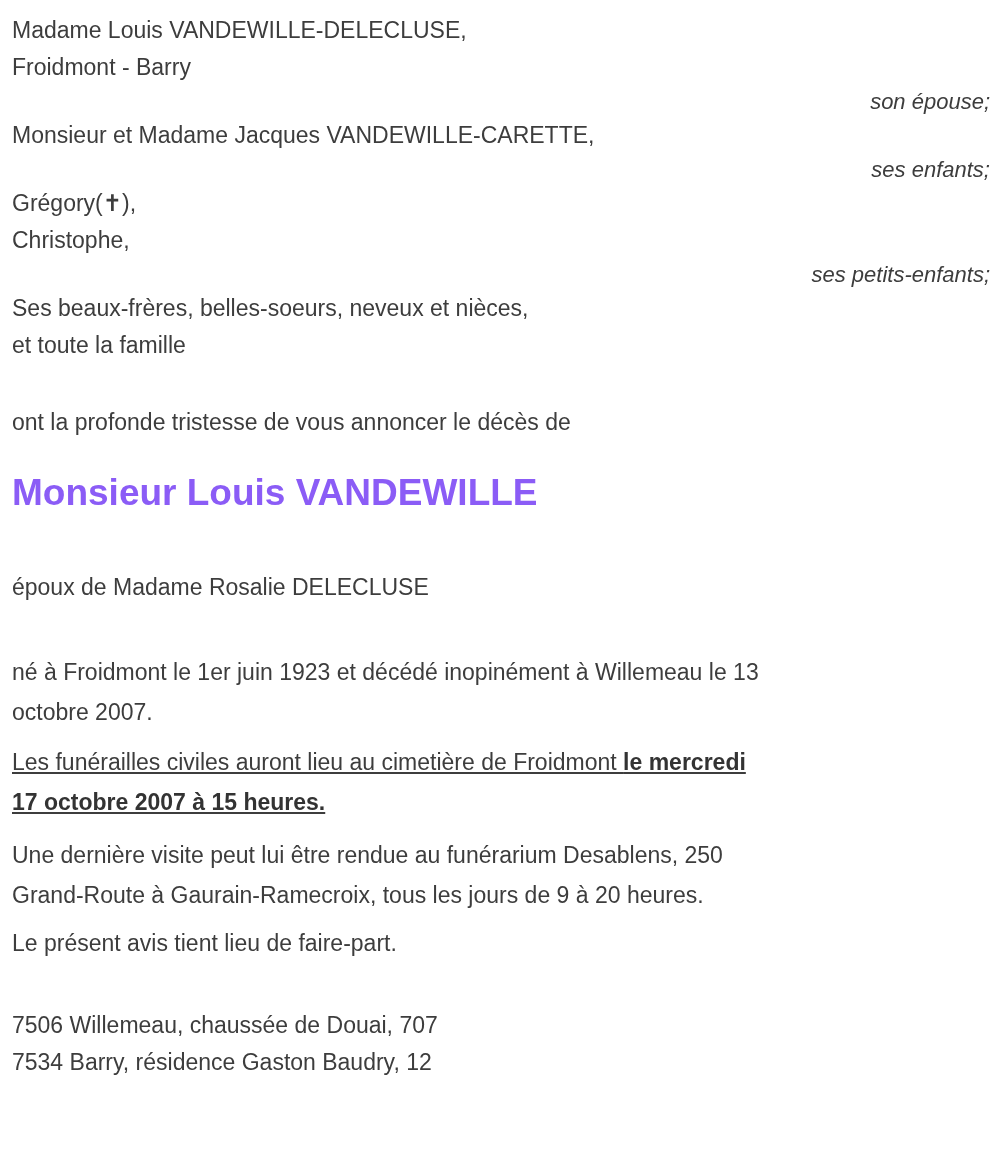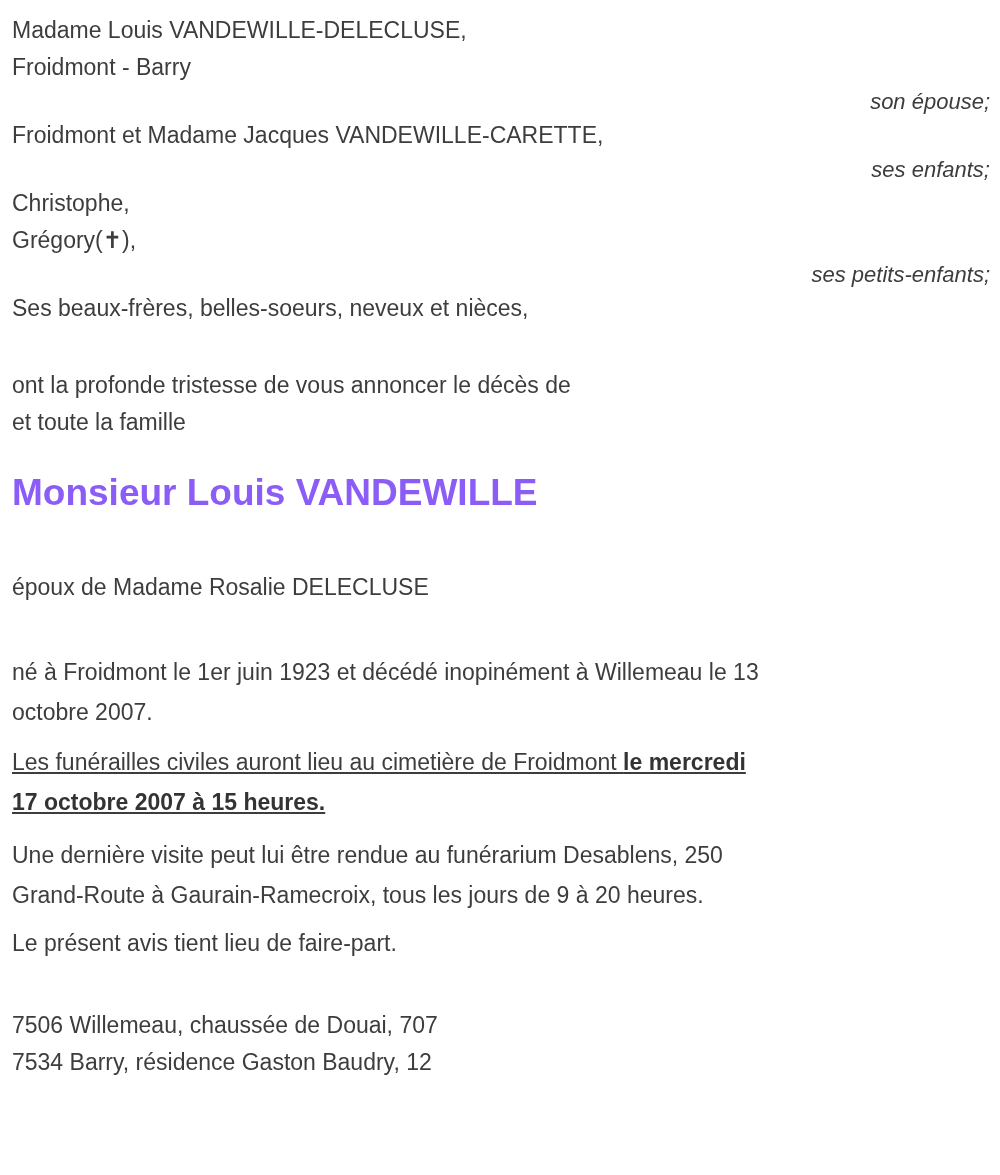--- a/index.html
+++ b/index.html
@@ -59,31 +59,31 @@
 </head>
 <body>
 
 <div class="page">
 
   <p class="line">Madame Louis VANDEWILLE-DELECLUSE,</p>
 
   <p class="line">Froidmont - Barry</p>
   <p class="relation">son épouse;</p>
 
-  <p class="line">Froidmont et Madame Jacques VANDEWILLE-CARETTE,</p>
+  <p class="line">Monsieur et Madame Jacques VANDEWILLE-CARETTE,</p>
   <p class="relation">ses enfants;</p>
 
+  <p class="line">Grégory(✝),</p>
   <p class="line">Christophe,</p>
-  <p class="line">Grégory(✝),</p>
   <p class="relation">ses petits-enfants;</p>
 
   <p class="line">Ses beaux-frères, belles-soeurs, neveux et nièces,</p>
+  <p class="line">et toute la famille</p>
+
   <p class="line announcement">ont la profonde tristesse de vous annoncer le décès de</p>
-
-  <p class="line">et toute la famille</p>
 
   <h1 class="deceased-name">Monsieur Louis VANDEWILLE</h1>
 
   <p class="line spouse-of">époux de Madame Rosalie DELECLUSE</p>
 
   <p class="line para life-dates"><span>né à Froidmont le 1er juin 1923 et décédé inopinément à Willemeau le 13</span><br><span>octobre 2007.</span></p>
 
   <p class="line para funeral"><span>Les funérailles civiles auront lieu au cimetière de Froidmont </span><strong><span>le mercredi</span><br><span>17 octobre 2007 à 15 heures.</span></strong></p>
 
 

